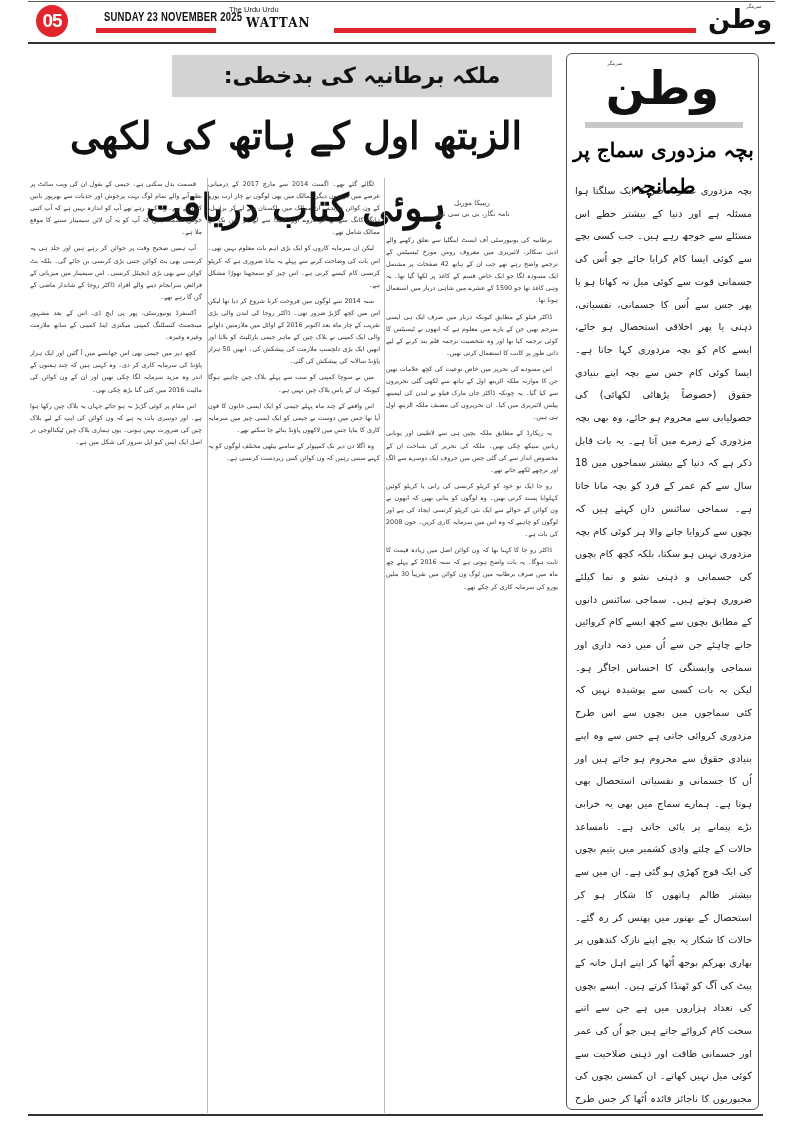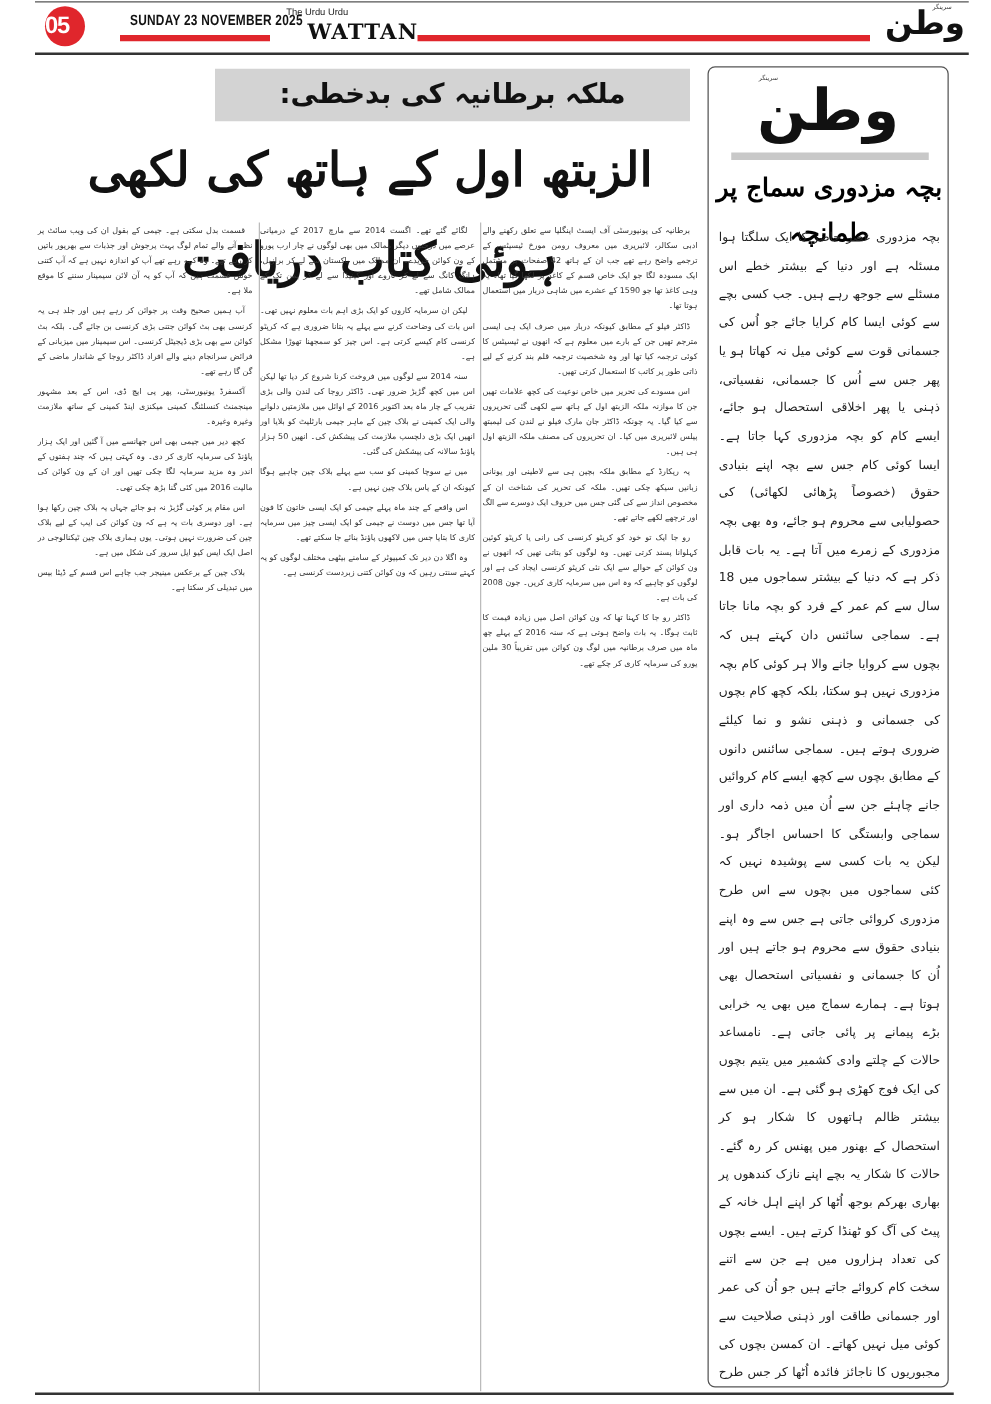--- a/index.html
+++ b/index.html
@@ -5,27 +5,27 @@
   * { box-sizing: border-box; margin: 0; padding: 0; }
   html, body { width: 793px; height: 1123px; background: #ffffff; overflow: hidden; }
   body { position: relative; font-family: "DejaVu Sans", sans-serif; color: #1a1a1a; }
 
   
   .masthead { position: absolute; left: 28px; top: 0; width: 747px; height: 45px; }
   .mast-topline { position: absolute; left: 0; right: 0; top: 1px; height: 1px; background: #555; }
   .mast-bottomline { position: absolute; left: 0; right: 0; top: 42px; height: 2px; background: #333; }
   .page-num { position: absolute; left: 8px; top: 5px; width: 32px; height: 32px; border-radius: 50%;
               background: #e0262c; color: #fff; font-family: "Liberation Sans", sans-serif; font-weight: bold;
-              font-size: 19px; line-height: 32px; text-align: left; letter-spacing: -1px; }
+              font-size: 19px; line-height: 32px; text-align: center; letter-spacing: -1px; }
   .mast-date { position: absolute; left: 76px; top: 10px; font-family: "Liberation Sans", sans-serif;
                font-weight: bold; font-size: 9.5px; letter-spacing: 0.2px; color: #111; transform: scaleY(1.25); transform-origin: left top; }
   .red-bar-left { position: absolute; left: 68px; top: 28px; width: 120px; height: 5px; background: #e0262c; }
   .mast-sub { position: absolute; left: 201px; top: 5px; font-family: "Liberation Sans", sans-serif; font-size: 7.5px; color: #222; }
   .mast-name { position: absolute; left: 218px; top: 16px; font-family: "DejaVu Serif", serif; font-weight: bold;
-               font-size: 17px; letter-spacing: 1px; color: #111; text-align: center; }
+               font-size: 12px; letter-spacing: 1px; color: #111; text-align: center; }
   .red-bar-right { position: absolute; left: 306px; top: 28px; width: 362px; height: 5px; background: #e0262c; }
   .mast-urdu { position: absolute; left: 680px; top: 4px; font-family: "DejaVu Sans", sans-serif; font-weight: bold;
                font-size: 26px; direction: rtl; color: #111; }
   .mast-urdu-small { position: absolute; left: 718px; top: 3px; font-size: 5px; direction: rtl; color: #333; }
 
   
   .kicker { position: absolute; left: 172px; top: 55px; width: 380px; height: 42px; background: #d3d3d3;
             text-align: center; direction: rtl; font-weight: bold; font-size: 22px; line-height: 42px; color: #111; }
   .headline { position: absolute; left: 40px; top: 100px; width: 512px; height: 72px; direction: rtl; text-align: center;
               font-family: "DejaVu Serif", serif; font-weight: bold; font-size: 38px; line-height: 72px; color: #111; }
@@ -68,20 +68,24 @@
 </header>
 
 <div class="kicker">ملکہ برطانیہ کی بدخطی:</div>
 <h1 class="headline">الزبتھ اول کے ہاتھ کی لکھی ہوئی کتاب دریافت</h1>
 
 <div class="col-rule" style="left:207px"></div>
 <div class="col-rule" style="left:384px"></div>
 
 <section class="main-cols">
   <div class="col">
+    <div class="byline">
+      <div>ریبیکا موریل</div>
+      <div>نامہ نگار، بی بی سی نیوز</div>
+    </div>
     <p>برطانیہ کی یونیورسٹی آف ایسٹ اینگلیا سے تعلق رکھنے والے ادبی سکالر، لائبریری میں معروف رومن مورخ ٹیسیٹس کے ترجمے واضح رہے تھے جب ان کے ہاتھ 42 صفحات پر مشتمل ایک مسودہ لگا جو ایک خاص قسم کے کاغذ پر لکھا گیا تھا۔ یہ وہی کاغذ تھا جو 1590 کے عشرے میں شاہی دربار میں استعمال ہوتا تھا۔</p>
     <p>ڈاکٹر فیلو کے مطابق کیونکہ دربار میں صرف ایک ہی ایسی مترجم تھیں جن کے بارے میں معلوم ہے کہ انھوں نے ٹیسیٹس کا کوئی ترجمہ کیا تھا اور وہ شخصیت ترجمہ قلم بند کرنے کے لیے ذاتی طور پر کاتب کا استعمال کرتی تھیں۔</p>
     <p>اس مسودے کی تحریر میں خاص نوعیت کی کچھ علامات تھیں جن کا موازنہ ملکہ الزبتھ اول کے ہاتھ سے لکھی گئی تحریروں سے کیا گیا۔ یہ چونکہ ڈاکٹر جان مارک فیلو نے لندن کی لیمبتھ پیلس لائبریری میں کیا۔ ان تحریروں کی مصنف ملکہ الزبتھ اول ہی ہیں۔</p>
     <p>یہ ریکارڈ کے مطابق ملکہ بچپن ہی سے لاطینی اور یونانی زبانیں سیکھ چکی تھیں۔ ملکہ کی تحریر کی شناخت ان کے مخصوص انداز سے کی گئی جس میں حروف ایک دوسرے سے الگ اور ترچھے لکھے جاتے تھے۔</p>
     <p>رو جا ایک تو خود کو کرپٹو کرنسی کی رانی یا کرپٹو کوئین کہلوانا پسند کرتی تھیں۔ وہ لوگوں کو بتاتی تھیں کہ انھوں نے ون کوائن کے حوالے سے ایک نئی کرپٹو کرنسی ایجاد کی ہے اور لوگوں کو چاہیے کہ وہ اس میں سرمایہ کاری کریں۔ جون 2008 کی بات ہے۔</p>
     <p>ڈاکٹر رو جا کا کہنا تھا کہ ون کوائن اصل میں زیادہ قیمت کا ثابت ہوگا۔ یہ بات واضح ہوتی ہے کہ سنہ 2016 کے پہلے چھ ماہ میں صرف برطانیہ میں لوگ ون کوائن میں تقریباً 30 ملین یورو کی سرمایہ کاری کر چکے تھے۔</p>
   </div>
   <div class="col">
     <p>لگائے گئے تھے۔ اگست 2014 سے مارچ 2017 کے درمیانی عرصے میں درجنوں دیگر ممالک میں بھی لوگوں نے چار ارب یورو کے ون کوائن خریدے۔ ان ممالک میں پاکستان سے لے کر برازیل، ہانگ کانگ سے لے کر ناروے اور کینیڈا سے لے کر یمن تک کے ممالک شامل تھے۔</p>
     <p>لیکن ان سرمایہ کاروں کو ایک بڑی اہم بات معلوم نہیں تھی۔ اس بات کی وضاحت کرنے سے پہلے یہ بتانا ضروری ہے کہ کرپٹو کرنسی کام کیسے کرتی ہے۔ اس چیز کو سمجھنا تھوڑا مشکل ہے۔</p>
@@ -89,21 +93,20 @@
     <p>میں نے سوچا کمپنی کو سب سے پہلے بلاک چین چاہیے ہوگا کیونکہ ان کے پاس بلاک چین نہیں ہے۔</p>
     <p>اس واقعے کے چند ماہ پہلے جیمی کو ایک ایسی خاتون کا فون آیا تھا جس میں دوست نے جیمی کو ایک ایسی چیز میں سرمایہ کاری کا بتایا جس میں لاکھوں پاؤنڈ بنائے جا سکتے تھے۔</p>
     <p>وہ اگلا دن دیر تک کمپیوٹر کے سامنے بیٹھی مختلف لوگوں کو یہ کہتے سنتی رہیں کہ ون کوائن کتنی زبردست کرنسی ہے۔</p>
   </div>
   <div class="col">
     <p>قسمت بدل سکتی ہے۔ جیمی کے بقول ان کی ویب سائٹ پر نظر آنے والے تمام لوگ بہت پرجوش اور جذبات سے بھرپور باتیں کر رہے تھے۔ وہ کہہ رہے تھے آپ کو اندازہ نہیں ہے کہ آپ کتنی خوش قسمت ہیں کہ آپ کو یہ آن لائن سیمینار سننے کا موقع ملا ہے۔</p>
     <p>آپ ہمیں صحیح وقت پر جوائن کر رہے ہیں اور جلد ہی یہ کرنسی بھی بٹ کوائن جتنی بڑی کرنسی بن جائے گی۔ بلکہ بٹ کوائن سے بھی بڑی ڈیجیٹل کرنسی۔ اس سیمینار میں میزبانی کے فرائض سرانجام دینے والے افراد ڈاکٹر روجا کے شاندار ماضی کے گن گا رہے تھے۔</p>
     <p>آکسفرڈ یونیورسٹی، پھر پی ایچ ڈی، اس کے بعد مشہور مینجمنٹ کنسلٹنگ کمپنی میکنزی اینڈ کمپنی کے ساتھ ملازمت وغیرہ وغیرہ۔</p>
     <p>کچھ دیر میں جیمی بھی اس جھانسے میں آ گئیں اور ایک ہزار پاؤنڈ کی سرمایہ کاری کر دی۔ وہ کہتی ہیں کہ چند ہفتوں کے اندر وہ مزید سرمایہ لگا چکی تھیں اور ان کے ون کوائن کی مالیت 2016 میں کئی گنا بڑھ چکی تھی۔</p>
     <p>اس مقام پر کوئی گڑبڑ نہ ہو جائے جہاں یہ بلاک چین رکھا ہوا ہے۔ اور دوسری بات یہ ہے کہ ون کوائن کی ایپ کے لیے بلاک چین کی ضرورت نہیں ہوتی۔ یوں ہماری بلاک چین ٹیکنالوجی در اصل ایک ایس کیو ایل سرور کی شکل میں ہے۔</p>
-    <p>بلاک چین کے برعکس مینیجر جب چاہے اس قسم کے ڈیٹا بیس میں تبدیلی کر سکتا ہے۔</p>
   </div>
 </section>
 
 <aside class="editorial">
   <div class="ed-logo-small">سرینگر</div>
   <div class="ed-logo">وطن</div>
   <div class="ed-bar"></div>
   <h2 class="ed-title">بچہ مزدوری سماج پر طمانچہ</h2>
   <div class="ed-body">بچہ مزدوری عصر حاضر کا ایک سلگتا ہوا مسئلہ ہے اور دنیا کے بیشتر خطے اس مسئلے سے جوجھ رہے ہیں۔ جب کسی بچے سے کوئی ایسا کام کرایا جائے جو اُس کی جسمانی قوت سے کوئی میل نہ کھاتا ہو یا پھر جس سے اُس کا جسمانی، نفسیاتی، ذہنی یا پھر اخلاقی استحصال ہو جائے، ایسے کام کو بچہ مزدوری کہا جاتا ہے۔ ایسا کوئی کام جس سے بچہ اپنے بنیادی حقوق (خصوصاً پڑھائی لکھائی) کی حصولیابی سے محروم ہو جائے، وہ بھی بچہ مزدوری کے زمرے میں آتا ہے۔ یہ بات قابل ذکر ہے کہ دنیا کے بیشتر سماجوں میں 18 سال سے کم عمر کے فرد کو بچہ مانا جاتا ہے۔ سماجی سائنس دان کہتے ہیں کہ بچوں سے کروایا جانے والا ہر کوئی کام بچہ مزدوری نہیں ہو سکتا، بلکہ کچھ کام بچوں کی جسمانی و ذہنی نشو و نما کیلئے ضروری ہوتے ہیں۔ سماجی سائنس دانوں کے مطابق بچوں سے کچھ ایسے کام کروائیں جانے چاہئے جن سے اُن میں ذمہ داری اور سماجی وابستگی کا احساس اجاگر ہو۔ لیکن یہ بات کسی سے پوشیدہ نہیں کہ کئی سماجوں میں بچوں سے اس طرح مزدوری کروائی جاتی ہے جس سے وہ اپنے بنیادی حقوق سے محروم ہو جاتے ہیں اور اُن کا جسمانی و نفسیاتی استحصال بھی ہوتا ہے۔ ہمارے سماج میں بھی یہ خرابی بڑے پیمانے پر پائی جاتی ہے۔ نامساعد حالات کے چلتے وادی کشمیر میں یتیم بچوں کی ایک فوج کھڑی ہو گئی ہے۔ ان میں سے بیشتر ظالم ہاتھوں کا شکار ہو کر استحصال کے بھنور میں پھنس کر رہ گئے۔ حالات کا شکار یہ بچے اپنے نازک کندھوں پر بھاری بھرکم بوجھ اُٹھا کر اپنے اہل خانہ کے پیٹ کی آگ کو ٹھنڈا کرتے ہیں۔ ایسے بچوں کی تعداد ہزاروں میں ہے جن سے اتنے سخت کام کروائے جاتے ہیں جو اُن کی عمر اور جسمانی طاقت اور ذہنی صلاحیت سے کوئی میل نہیں کھاتے۔ ان کمسن بچوں کی مجبوریوں کا ناجائز فائدہ اُٹھا کر جس طرح اُن کے ساتھ ناانصافی کی جاتی ہے اور اُن کے حقوق پیروں تلے روندے جاتے ہیں وہ ہماری سماجی لاشعوری، غفلت شعاری اور خود غرضی کا منہ بولتا ثبوت ہے۔ غریب گھرانوں کے اہل خانہ کی اپنے بچوں سے کمانے کی امید وابستہ کرنا، تعلیم کو عام کرنے کا ناقص نظام، بلدیاتی سہولیات کا فقدان، بچوں کے تئیں غفلت اور کام دینے والے افراد کی سرد مہری وغیرہ کچھ ایسی وجوہات بنتی ہیں جن سے بچہ مزدوری کی وبا پروان چڑھتی ہے۔ بچوں کے سلب شدہ حقوق کی بازیابی کی خاطر کئی سرکاری و غیر سرکاری رضاکار تنظیمیں میدان کار زار میں سرگرم عمل ہیں۔ لیکن بچہ مزدوری کے بڑھتے رجحان کو دیکھ کر ان تنظیموں کی کارکردگی پر بھی ایک سوالیہ نشان لگ جاتا ہے۔ سرکار کا "لیبر ڈیپارٹمنٹ"، قانون نافذ کرنے والے دیگر ادارے، سرکاری و غیر سرکاری فلاحی تنظیمیں اور عام لوگ ٹھان لیں تو اس وبائی بیماری کا خاتمہ کیا جا سکتا ہے۔</div>
 </aside>

